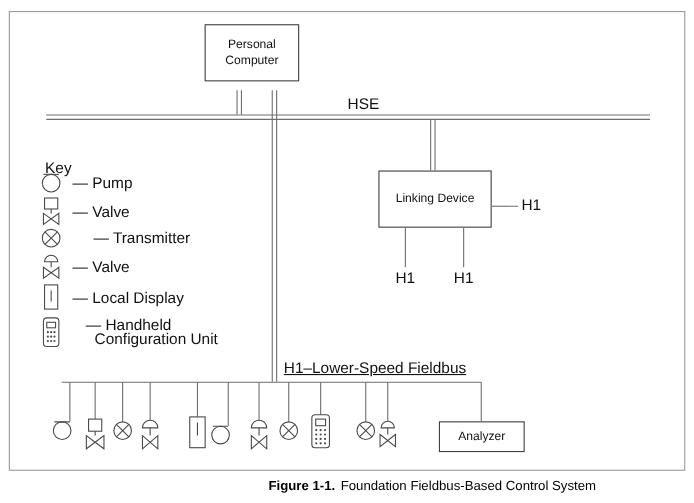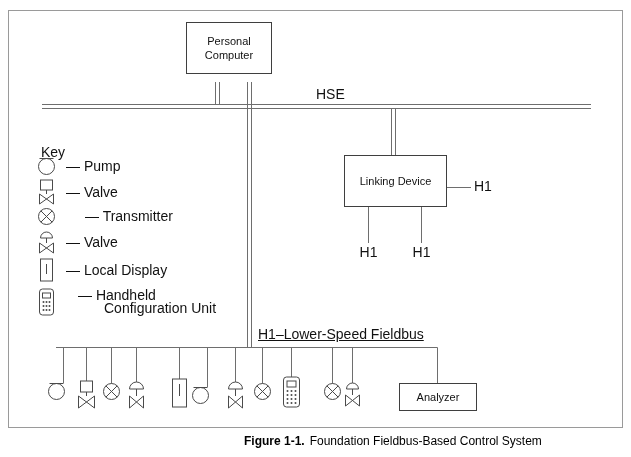--- a/index.html
+++ b/index.html
@@ -26,21 +26,21 @@
   .h1-drop-left-lbl { left:356px; top:246px; width:25px; text-align:center; }
   .h1-drop-right-lbl { left:409px; top:246px; width:25px; text-align:center; }
   .fieldbus-lbl { left:258px; top:328px;text-decoration:underline; }
   .key-title { left:41px; top:146px; }
   .kl1 { left:66px; top:160px; }
   .kl2 { left:66px; top:186px; }
   .kl3 { left:66px; top:210px;margin-left:19px; }
   .kl4 { left:66px; top:236px; }
   .kl5 { left:66px; top:264px; }
   .kl6 { left:78px; top:289px; }
-  .kl6 .indent { margin-left:26px; }
+  .kl6 .indent { margin-left:8px; }
 
   .caption { position:absolute; left:244px; top:434px; font-size:12px; color:#000000; }
   .caption .fig { font-weight:bold; margin-right:5px; }
 </style>
 </head>
 <body>
 
 <div class="canvas">
 
   <svg width="631" height="457" viewBox="0 0 631 457">

